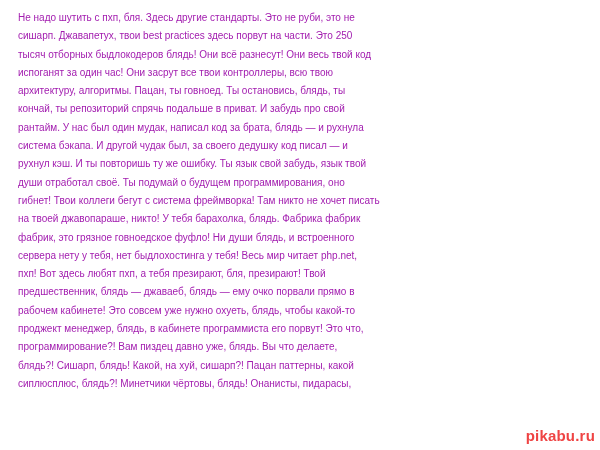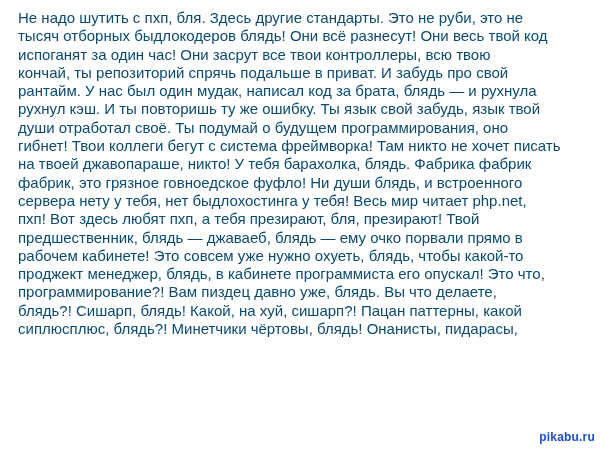--- a/index.html
+++ b/index.html
@@ -11,59 +11,62 @@
   .page {
     position: relative;
     width: 600px; height: 450px;
     background: #ffffff;
     font-family: "Liberation Sans", sans-serif;
   }
   .text-block {
     position: absolute;
     left: 18px; top: 9px;
     width: 572px;
-    color: #0c4a6e;
-    font-size: 15px;
+    color: #a21caf;
+    font-size: 10px;
     line-height: 18.3px;
     font-family: "Liberation Sans", sans-serif;
   }
   .line {
     white-space: nowrap;
     height: 18.3px;
   }
   .watermark {
     position: absolute;
     right: 5px; bottom: 6px;
-    font-size: 12px;
+    font-size: 15px;
     font-weight: bold;
     letter-spacing: 0.2px;
-    color: #1d4ed8;
+    color: #ef4444;
     text-shadow: -1px -1px 1px #ffffff, 1px -1px 1px #ffffff,
                  -1px 1px 1px #ffffff, 1px 1px 1px #ffffff;
     font-family: "Liberation Sans", sans-serif;
   }
 </style>
 </head>
 <body>
 
 <div class="page">
   <div class="text-block">
     <div class="line">Не надо шутить с пхп, бля. Здесь другие стандарты. Это не руби, это не</div>
+    <div class="line">сишарп. Джавапетух, твои best practices здесь порвут на части. Это 250</div>
     <div class="line">тысяч отборных быдлокодеров блядь! Они всё разнесут! Они весь твой код</div>
     <div class="line">испоганят за один час! Они засрут все твои контроллеры, всю твою</div>
+    <div class="line">архитектуру, алгоритмы. Пацан, ты говноед. Ты остановись, блядь, ты</div>
     <div class="line">кончай, ты репозиторий спрячь подальше в приват. И забудь про свой</div>
     <div class="line">рантайм. У нас был один мудак, написал код за брата, блядь — и рухнула</div>
+    <div class="line">система бэкапа. И другой чудак был, за своего дедушку код писал — и</div>
     <div class="line">рухнул кэш. И ты повторишь ту же ошибку. Ты язык свой забудь, язык твой</div>
     <div class="line">души отработал своё. Ты подумай о будущем программирования, оно</div>
     <div class="line">гибнет! Твои коллеги бегут с система фреймворка! Там никто не хочет писать</div>
     <div class="line">на твоей джавопараше, никто! У тебя барахолка, блядь. Фабрика фабрик</div>
     <div class="line">фабрик, это грязное говноедское фуфло! Ни души блядь, и встроенного</div>
     <div class="line">сервера нету у тебя, нет быдлохостинга у тебя! Весь мир читает php.net,</div>
     <div class="line">пхп! Вот здесь любят пхп, а тебя презирают, бля, презирают! Твой</div>
     <div class="line">предшественник, блядь — джаваеб, блядь — ему очко порвали прямо в</div>
     <div class="line">рабочем кабинете! Это совсем уже нужно охуеть, блядь, чтобы какой-то</div>
-    <div class="line">проджект менеджер, блядь, в кабинете программиста его опускал! Это что,</div>
+    <div class="line">проджект менеджер, блядь, в кабинете программиста его порвут! Это что,</div>
     <div class="line">программирование?! Вам пиздец давно уже, блядь. Вы что делаете,</div>
     <div class="line">блядь?! Сишарп, блядь! Какой, на хуй, сишарп?! Пацан паттерны, какой</div>
     <div class="line">сиплюсплюс, блядь?! Минетчики чёртовы, блядь! Онанисты, пидарасы,</div>
   </div>
   <div class="watermark">pikabu.ru</div>
 </div>
 
 </body></html>

